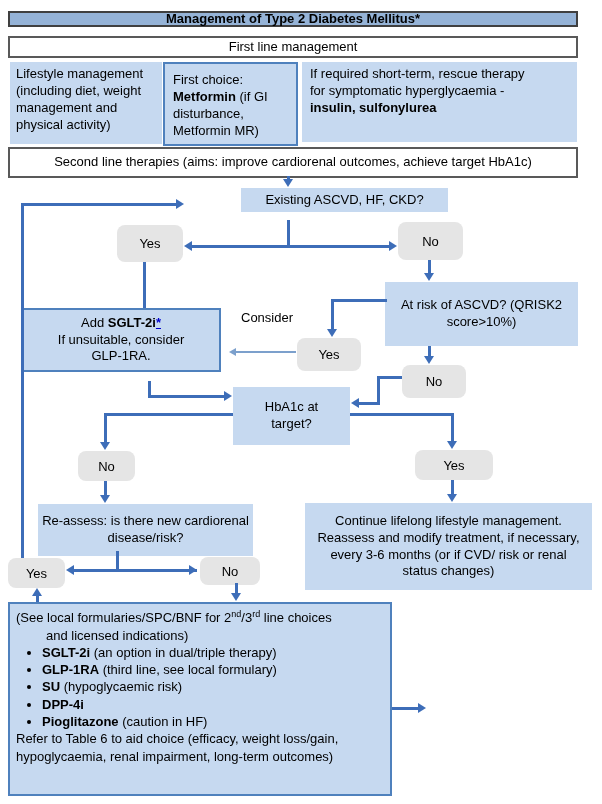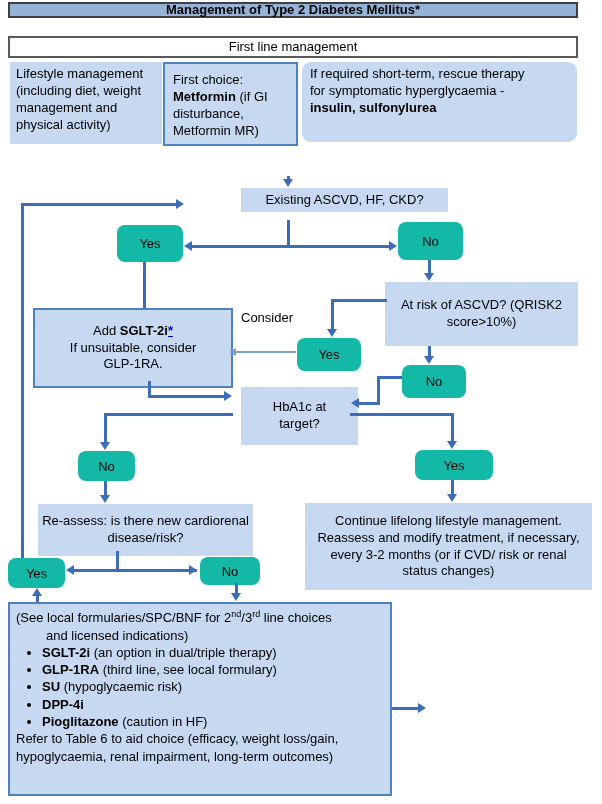--- a/index.html
+++ b/index.html
@@ -3,21 +3,21 @@
 <meta charset="utf-8">
 <style>
   html,body{margin:0;padding:0;background:#fff;}
   #stage{position:relative;width:602px;height:804px;background:#fff;
          font-family:"Liberation Sans",sans-serif;font-size:13px;color:#000;}
   .bx{position:absolute;background:#c6d9f0;box-sizing:border-box;line-height:1.3;}
   .center{display:flex;align-items:center;justify-content:center;text-align:center;}
   .bordered{border:2px solid #4f81bd;}
   .darkbar{background:#95b3d7;border:2px solid #404040;}
   .whitebar{background:#fff;border:2px solid #595959;}
-  .round{position:absolute;background:#14b8a6;border-radius:8px;box-sizing:border-box;
+  .round{position:absolute;background:#e5e5e5;border-radius:8px;box-sizing:border-box;
          display:flex;align-items:center;justify-content:center;}
   .seg{position:absolute;background:#3d6db8;}
   .seg.thin{background:#7ca0cc;}
   .ah{position:absolute;width:0;height:0;border-style:solid;border-color:transparent;}
   .ah-down{border-width:8px 5px 0 5px;border-top-color:#3d6db8;}
   .ah-up{border-width:0 5px 8px 5px;border-bottom-color:#3d6db8;}
   .ah-left{border-width:5px 8px 5px 0;border-right-color:#3d6db8;}
   .ah-right{border-width:5px 0 5px 8px;border-left-color:#3d6db8;}
   .ah-left.thin{border-width:4px 7px 4px 0;border-right-color:#7ca0cc;}
   .fn{color:#0000cc;text-decoration:underline;font-weight:bold;cursor:pointer;}
@@ -25,31 +25,34 @@
   ul.drugs{margin:0;padding:0 0 0 26px;}
   ul.drugs li{margin:0;padding:0;}
   sup{font-size:9px;}
   .lbl{position:absolute;}
 </style>
 </head>
 <body>
 
 <div id="stage">
 
-  <div class="bx darkbar center" style="left:8px;top:2px;width:570px;height:16px;font-weight:bold;">
+  <div class="bx darkbar center" style="left:8px;top:11px;width:570px;height:16px;font-weight:bold;">
       <span>Management of Type 2 Diabetes Mellitus*</span>
     </div>
   <div class="bx whitebar center" style="left:8px;top:36px;width:570px;height:22px;">
       <span>First line management</span>
     </div>
 
   <div class="bx" style="left:10px;top:62px;width:152px;height:82px;padding:4px 6px;"><span>Lifestyle management (including diet, weight management and physical activity)</span></div>
   <div class="bx bordered" style="left:163px;top:62px;width:135px;height:84px;padding:8px 8px;"><span>First choice: </span><b>Metformin</b><span> (if GI disturbance, Metformin MR)</span></div>
-  <div class="bx" style="left:302px;top:62px;width:275px;height:80px;padding:4px 38px 4px 8px;border-radius:9px;"><span>If required short-term, rescue therapy for symptomatic hyperglycaemia - </span><b>insulin, sulfonylurea</b></div>
+  <div class="bx" style="left:302px;top:62px;width:275px;height:80px;padding:4px 38px 4px 8px;"><span>If required short-term, rescue therapy for symptomatic hyperglycaemia - </span><b>insulin, sulfonylurea</b></div>
 
+  <div class="bx whitebar center" style="left:8px;top:147px;width:570px;height:31px;">
+      <span>Second line therapies (aims: improve cardiorenal outcomes, achieve target HbA1c)</span>
+    </div>
 
   <div class="bx center" style="left:193px;top:188px;width:207px;height:24px;margin-left:48px;">
       <span>Existing ASCVD, HF, CKD?</span>
     </div>
 
   <div class="round" style="left:117px;top:225px;width:66px;height:37px;">
       <span>Yes</span>
     </div>
   <div class="round" style="left:398px;top:222px;width:65px;height:38px;">
       <span>No</span>
@@ -60,42 +63,42 @@
     </div>
 
   <div class="lbl" style="left:241px;top:310px;"><span>Consider</span></div>
   <div class="round" style="left:297px;top:338px;width:64px;height:33px;">
       <span>Yes</span>
     </div>
   <div class="round" style="left:402px;top:365px;width:64px;height:33px;">
       <span>No</span>
     </div>
 
-  <div class="bx bordered center" style="left:33px;top:308px;width:200px;height:80px;flex-direction:column;">
+  <div class="bx bordered center" style="left:21px;top:308px;width:200px;height:64px;flex-direction:column;">
     <div><span>Add </span><b>SGLT-2i</b><a class="fn">*</a></div>
     <div style="width:150px;">If unsuitable, consider GLP-1RA.</div>
   </div>
 
-  <div class="bx center" style="left:233px;top:387px;width:117px;height:58px;padding:0 20px;margin-left:8px;">
+  <div class="bx center" style="left:233px;top:387px;width:117px;height:58px;padding:0 20px;">
       <span>HbA1c at target?</span>
     </div>
 
   <div class="round" style="left:78px;top:451px;width:57px;height:30px;">
       <span>No</span>
     </div>
   <div class="round" style="left:415px;top:450px;width:78px;height:30px;">
       <span>Yes</span>
     </div>
 
   <div class="bx center" style="left:38px;top:504px;width:215px;height:52px;">
       <span>Re-assess: is there new cardiorenal disease/risk?</span>
     </div>
 
   <div class="bx center" style="left:305px;top:503px;width:287px;height:87px;padding:0 8px;">
-      <span>Continue lifelong lifestyle management. Reassess and modify treatment, if necessary, every 3-2 months (or if CVD/ risk or renal status changes)</span>
+      <span>Continue lifelong lifestyle management. Reassess and modify treatment, if necessary, every 3-6 months (or if CVD/ risk or renal status changes)</span>
     </div>
 
   <div class="round" style="left:8px;top:558px;width:57px;height:30px;">
       <span>Yes</span>
     </div>
   <div class="round" style="left:200px;top:557px;width:60px;height:28px;">
       <span>No</span>
     </div>
 
   <div class="bx bordered" style="left:8px;top:602px;width:384px;height:194px;padding:5px 6px;line-height:1.33;">

